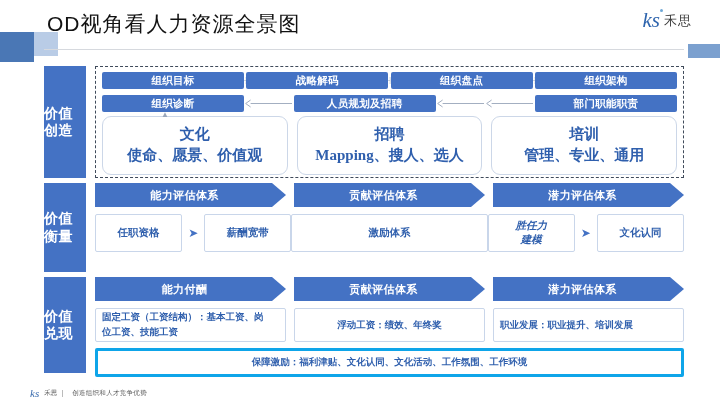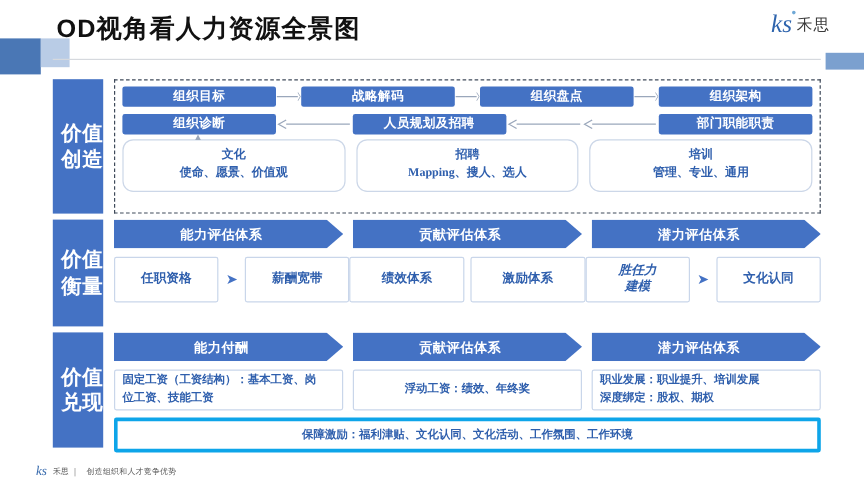--- a/index.html
+++ b/index.html
@@ -8,64 +8,64 @@
     background:#ffffff;
     font-family:"Liberation Sans","DejaVu Sans",sans-serif;
     overflow:hidden;
     position:relative;
     color:#1a1a1a;
   }
   
   .hdr{position:absolute;left:0;top:0;width:720px;height:62px;}
   .hdr-deco-dark{position:absolute;left:0;top:32px;width:34px;height:30px;background:#4a77b5;}
   .hdr-deco-light{position:absolute;left:34px;top:32px;width:24px;height:24px;background:#b9cce6;}
-  .hdr-title{position:absolute;left:47px;top:10px;font-size:21px;font-weight:bold;letter-spacing:1px;color:#111;white-space:nowrap;}
+  .hdr-title{position:absolute;left:47px;top:10px;font-size:21px;font-weight:normal;letter-spacing:1px;color:#111;white-space:nowrap;}
   .hdr-rule{position:absolute;left:44px;top:49px;width:640px;height:1px;background:#d6d9de;}
   .hdr-deco-right{position:absolute;right:0;top:44px;width:32px;height:14px;background:#7ba0cf;}
   .logo{position:absolute;right:28px;top:10px;display:flex;align-items:center;gap:4px;}
   .logo-mark{font-family:"Liberation Serif","DejaVu Serif",serif;font-size:21px;font-style:italic;color:#2e64ad;line-height:1;position:relative;}
   .logo-mark .dot{position:absolute;right:-3px;top:-1px;width:3px;height:3px;background:#6fa8d6;border-radius:50%;}
   .logo-txt{font-size:13px;color:#3a3a3a;letter-spacing:1px;}
 
   
   .diagram{position:absolute;left:0;top:62px;width:720px;height:315px;}
 
   .row{position:absolute;left:44px;width:640px;display:flex;}
   .row1{top:4px;height:112px;}
   .row2{top:121px;height:89px;}
   .row3{top:215px;height:96px;}
 
   .lbl{
     width:42px;flex:0 0 42px;background:#4472c4;color:#fff;
-    display:flex;align-items:center;justify-content:flex-end;
-    font-size:17px;font-weight:bold;line-height:1.25;text-align:center;
+    display:flex;align-items:center;justify-content:flex-start;
+    font-size:14px;font-weight:bold;line-height:1.25;text-align:center;
     letter-spacing:.5px;
   }
   .lbl span{display:block;}
 
   .panel{flex:1;margin-left:9px;position:relative;}
   .panel-dashed{border:1.4px dashed #3f4a5a;padding:5px 6px;box-sizing:border-box;}
 
   
   .chips{display:flex;gap:0;align-items:center;margin-bottom:3px;position:relative;}
   .chip{
     background:#4472c4;color:#fff;font-size:10.5px;font-weight:bold;
     height:17px;line-height:17px;text-align:center;border-radius:2px;
     letter-spacing:.3px;
   }
-  .chip-w{width:128px;}
+  .chip-w{width:142px;}
   .arw{flex:1;position:relative;height:17px;}
   .arw svg{position:absolute;left:0;top:0;}
 
   .upmark{position:absolute;left:59px;top:16px;font-size:8px;color:#9aa7bb;line-height:1;}
 
   .subrow{display:flex;gap:9px;margin-top:4px;}
   .softbox{
     flex:1;border:1px solid #ccd7e8;border-radius:9px;background:#fff;
-    color:#2f5fad;font-size:10px;font-weight:bold;text-align:center;
+    color:#2f5fad;font-size:15px;font-weight:bold;text-align:center;
     padding:6px 2px 7px;line-height:1.45;box-sizing:border-box;
   }
   .softbox .t1{display:block;}
   .softbox .t2{display:block;font-family:Liberation Serif, serif;}
 
   
   .chevrow{display:flex;gap:8px;}
   .chev{
     flex:1;height:24px;background:#4472c4;color:#fff;
     font-size:11px;font-weight:bold;display:flex;align-items:center;
@@ -218,21 +218,20 @@
         <div class="chev">贡献评估体系</div>
         <div class="chev">潜力评估体系</div>
       </div>
       <div class="cells">
         <div class="cellgrp">
           <div class="cell">任职资格</div>
           <div class="miniarrow">➤</div>
           <div class="cell">薪酬宽带</div>
         </div>
         <div class="cellgrp">
-          <div class="cell">绩效体系</div>
           <div class="cell">激励体系</div>
         </div>
         <div class="cellgrp">
           <div class="cell" style="white-space:pre-line;font-style:italic;">胜任力
 建模</div>
           <div class="miniarrow">➤</div>
           <div class="cell">文化认同</div>
         </div>
       </div>
     </div>
@@ -254,21 +253,20 @@
       <div class="tboxes">
         <div class="tbox">
           <span class="ln">固定工资（工资结构）：基本工资、岗</span>
           <span class="ln">位工资、技能工资</span>
         </div>
         <div class="tbox center">
           <span class="ln">浮动工资：绩效、年终奖</span>
         </div>
         <div class="tbox">
           <span class="ln">职业发展：职业提升、培训发展</span>
-          <span class="ln">深度绑定：股权、期权</span>
         </div>
       </div>
       <div class="widebox">保障激励：福利津贴、文化认同、文化活动、工作氛围、工作环境</div>
     </div>
   </div>
 
 </div>
 
 <div class="ftr">
   <span class="ftr-mark">ks</span>

